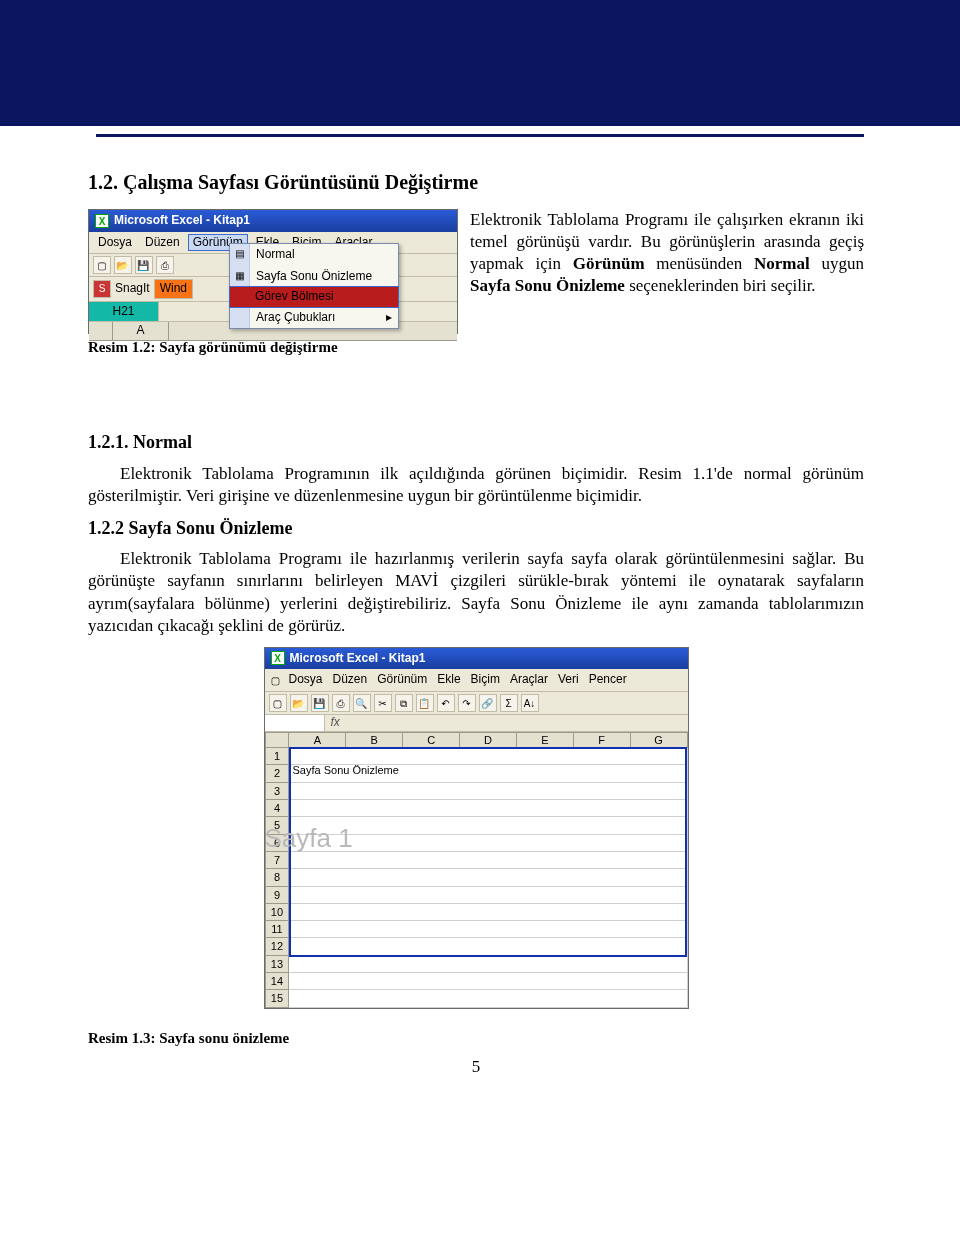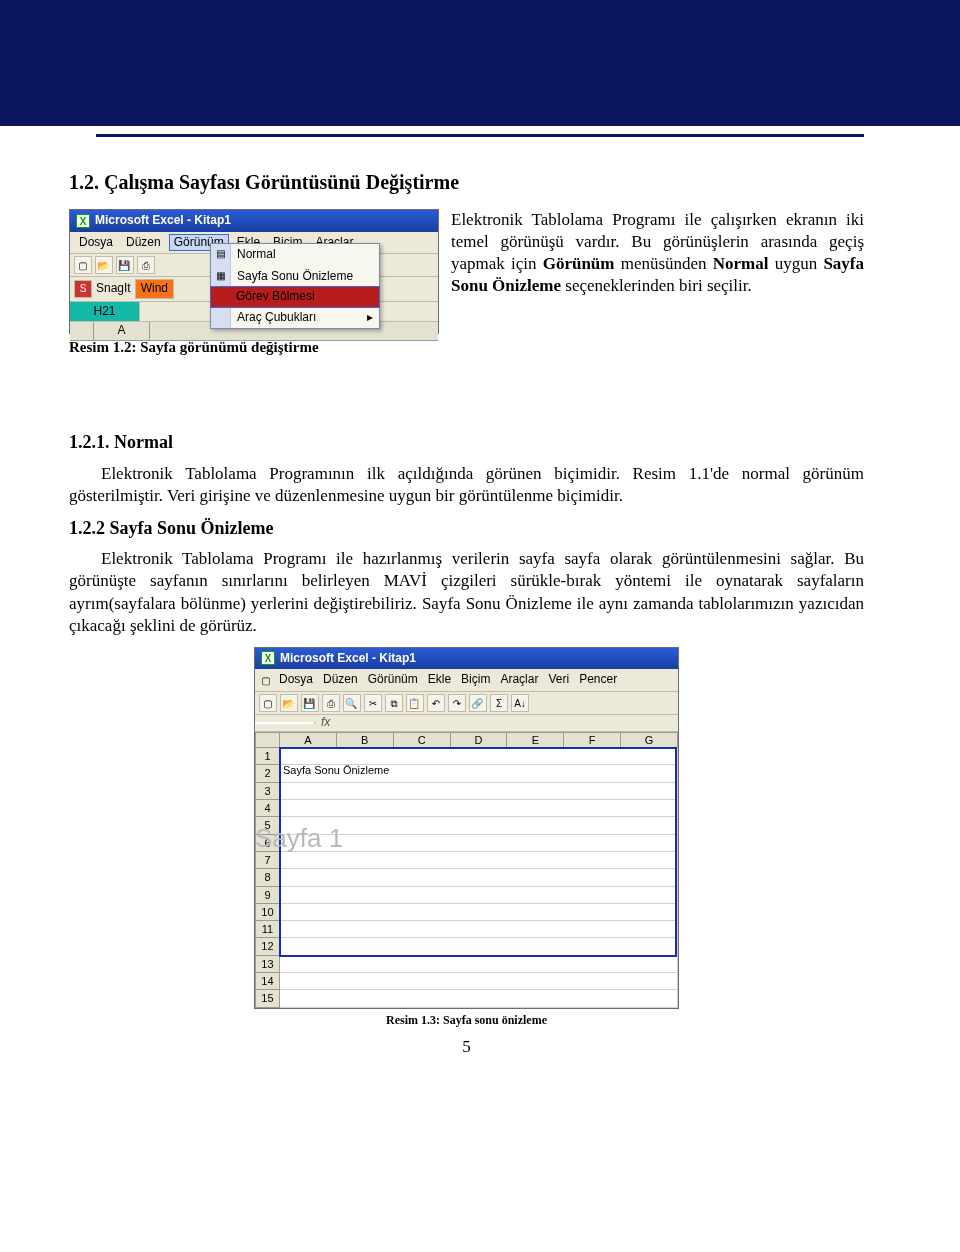--- a/index.html
+++ b/index.html
@@ -14,21 +14,21 @@
     background: #0b1560;
     height: 128px;
     border-bottom: 2px solid #fff;
   }
   .blue-rule {
     height: 3px;
     background: #0b1560;
     margin: 6px 96px 0 96px;
   }
   .page {
-    padding: 18px 96px 24px 69px;
+    padding: 18px 96px 24px 88px;
     font-size: 17px;
     line-height: 1.3;
   }
   h2.sec {
     font-size: 20px;
     font-weight: bold;
     margin: 14px 0 14px 0;
   }
   .row1 {
     display: flex;
@@ -43,24 +43,23 @@
     flex: 1 1 auto;
     text-align: justify;
     font-size: 17px;
   }
   .caption {
     font-weight: bold;
     font-size: 15px;
     margin: 4px 0 12px 0;
   }
   .center-caption {
-    text-align: center;
     font-weight: bold;
-    font-size: 12px;
-    margin-top: 4px;
+    font-size: 15px;
+    margin-top: 20px;
   }
   h3.subsec {
     font-size: 18px;
     font-weight: bold;
     margin: 8px 0 8px 0;
   }
   p.body {
     text-align: justify;
     margin: 6px 0 10px 0;
     text-indent: 32px;
@@ -216,21 +215,20 @@
     background: #ece9d8;
     display: flex;
     align-items: center;
     padding: 2px 4px;
     border-bottom: 1px solid #c0bca8;
     gap: 3px;
     flex-wrap: nowrap;
   }
   .fx-row {
     display: flex;
-    align-items: center;
     border-bottom: 1px solid #c0bca8;
     background: #ece9d8;
   }
   .fx-cellref {
     width: 60px; border-right: 1px solid #c0bca8; background: #fff; text-align: center; padding: 1px;
   }
   .fx-label {
     padding: 0 6px; font-style: italic; color: #555;
   }
   .grid-area {

